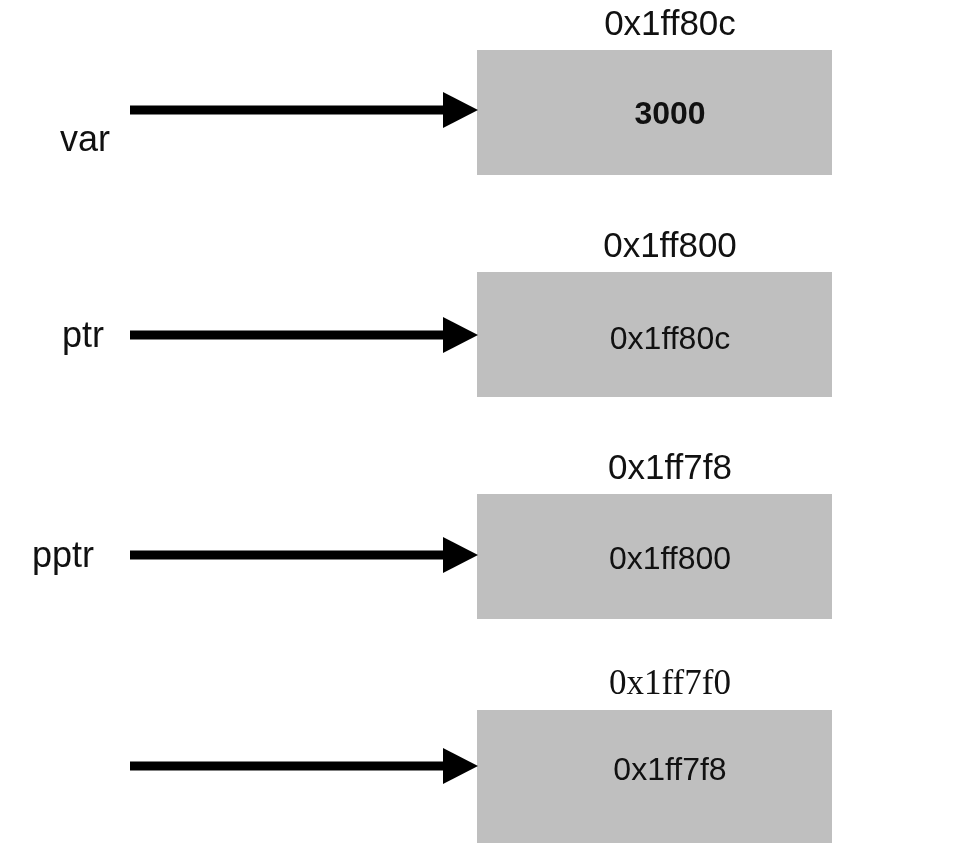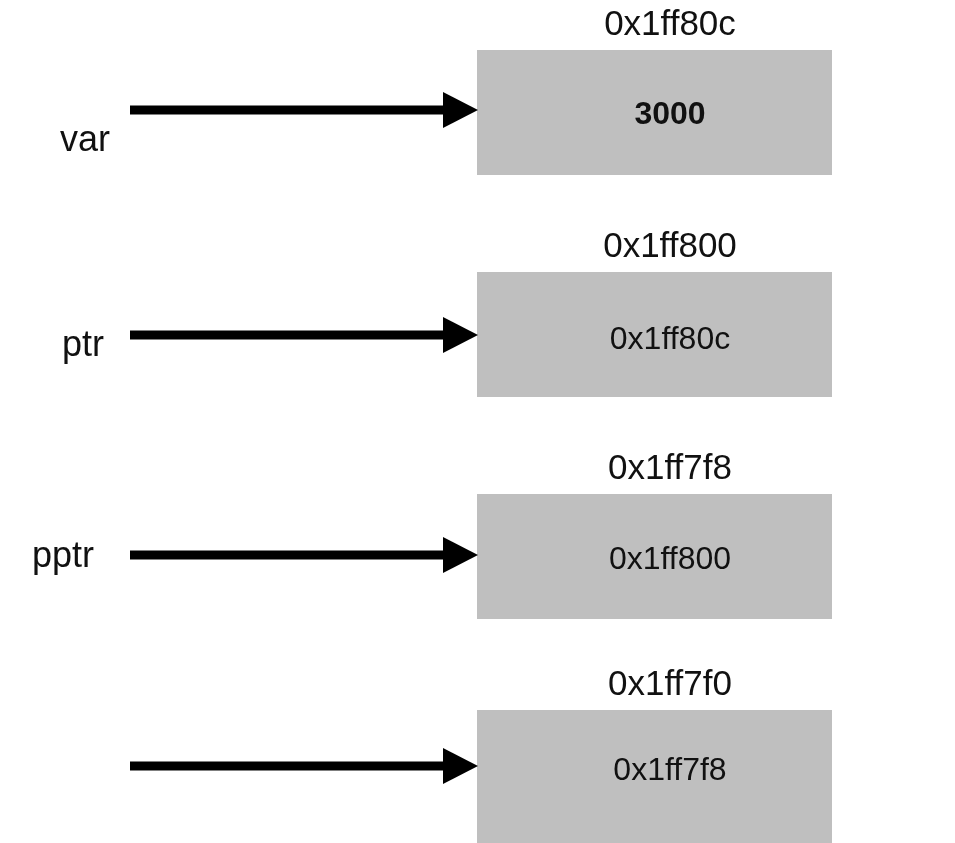--- a/index.html
+++ b/index.html
@@ -103,27 +103,27 @@
     <div class="cell-value" style="top:321px;">0x1ff80c</div>
   </div>
 
   <div class="cell">
     <div class="cell-address" style="top:448px;">0x1ff7f8</div>
     <div class="cell-box" style="top:494px;height:125px;"></div>
     <div class="cell-value" style="top:541px;">0x1ff800</div>
   </div>
 
   <div class="cell">
-    <div class="cell-address" style="top:664px;">0x1ff7f0</div>
+    <div class="cell-address" style="top:664px;font-family:Liberation Serif, serif;">0x1ff7f0</div>
     <div class="cell-box" style="top:710px;height:133px;"></div>
     <div class="cell-value" style="top:752px;">0x1ff7f8</div>
   </div>
 
   <div class="var-label" style="left:60px; top:94px;margin-top:25px;">var</div>
-  <div class="var-label" style="left:62px; top:324px;">ptr</div>
+  <div class="var-label" style="left:62px; top:315px;">ptr</div>
   <div class="var-label" style="left:32px; top:535px;">pptr</div>
 
   <svg id="arrow-layer" viewBox="0 0 955 843" width="955" height="843">
 
     <g>
       <line class="straight-arrow-line" x1="130" y1="110" x2="443" y2="110"></line>
       <polygon class="arrow-head" points="443,92 478,110 443,128"></polygon>
     </g>
     <g>
       <line class="straight-arrow-line" x1="130" y1="335" x2="443" y2="335"></line>

